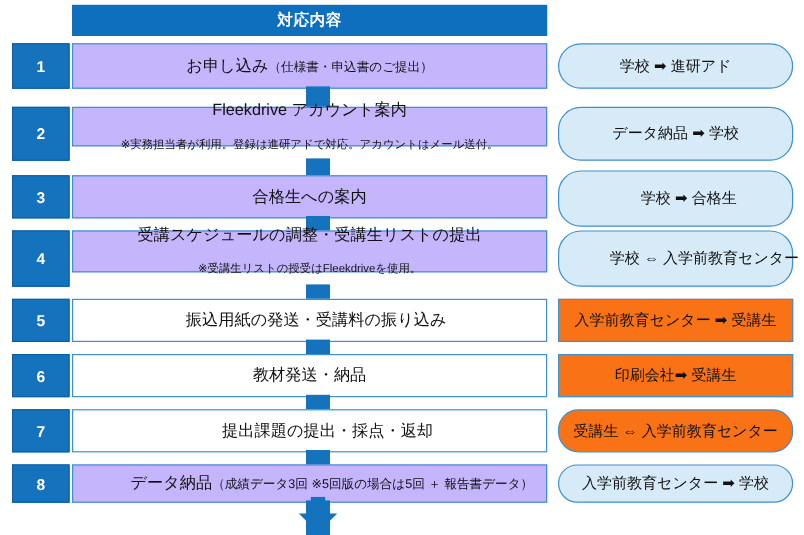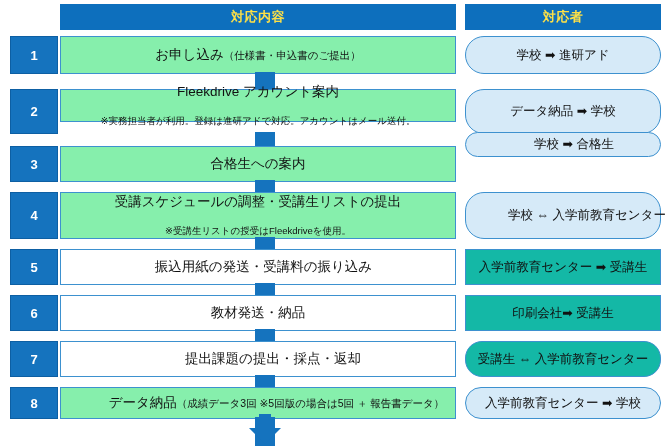--- a/index.html
+++ b/index.html
@@ -19,21 +19,21 @@
     width: 670px;
     height: 446px;
     background: #ffffff;
   }
 
   
   .hdr {
     position: absolute;
     height: 26px;
     background: #0d6fbd;
-    color: #fde047;
+    color: #ffffff;
     font-size: 13px;
     font-weight: bold;
     display: flex;
     align-items: center;
     justify-content: center;
     letter-spacing: 0.5px;
     box-sizing: border-box;
   }
   #hdr-content { left: 60px; top: 4px; width: 396px; }
   #hdr-actor   { left: 465px; top: 4px; width: 196px; }
@@ -61,21 +61,21 @@
     width: 396px;
     border: 1px solid #3d91cf;
     box-sizing: border-box;
     display: flex;
     flex-direction: column;
     align-items: center;
     justify-content: center;
     text-align: center;
     color: #111111;
   }
-  .cbox.fill  { background: #86efac; }
+  .cbox.fill  { background: #c4b5fd; }
   .cbox.plain { background: #ffffff; }
 
   .cmain {
     font-size: 13.5px;
     line-height: 1.15;
     white-space: nowrap;
   }
   .cmain .paren {
     font-size: 10.5px;
   }
@@ -95,21 +95,21 @@
     box-sizing: border-box;
     display: flex;
     align-items: center;
     justify-content: center;
     text-align: center;
     font-size: 12.5px;
     color: #111111;
     white-space: nowrap;
   }
   .abox.fill  { background: #d6eaf8; border-radius: 19px; }
-  .abox.plain { background: #14b8a6; }
+  .abox.plain { background: #f97316; }
 
   
   .conn {
     position: absolute;
     left: 255px;
     width: 20px;
     background: #1573be;
   }
 
   
@@ -120,21 +120,20 @@
     width: 36px;
     height: 30px;
   }
 </style>
 </head>
 <body>
 
 <div id="diagram">
 
   <div class="hdr" id="hdr-content">対応内容</div>
-  <div class="hdr" id="hdr-actor">対応者</div>
 
   <div id="rows-host">
       <div class="numchip" style="top: 36px; height: 38px;">
         <span>1</span>
       </div>
       <div class="cbox fill" style="top: 36px; height: 38px;">
         <div class="cmain"><span>お申し込み</span><span class="paren">（仕様書・申込書のご提出）</span></div>
       </div>
       <div class="abox fill" style="top: 36px; height: 38px;">
         <span>学校 ➡ 進研アド</span>
@@ -150,28 +149,28 @@
       <div class="abox fill" style="top: 89px; height: 45px;">
         <span>データ納品 ➡ 学校</span>
       </div>
       <div class="conn" style="top: 132px; height: 16px;"></div>
       <div class="numchip" style="top: 146px; height: 36px;">
         <span>3</span>
       </div>
       <div class="cbox fill" style="top: 146px; height: 36px;">
         <div class="cmain"><span>合格生への案内</span></div>
       </div>
-      <div class="abox fill" style="top: 132px; height: 25px; padding-left: 22px;">
+      <div class="abox fill" style="top: 142px; height: 47px; padding-left: 22px;">
         <span>学校 ➡ 合格生</span>
       </div>
       <div class="conn" style="top: 180px; height: 14px;"></div>
       <div class="numchip" style="top: 192px; height: 47px;">
         <span>4</span>
       </div>
-      <div class="cbox fill" style="top: 192px; height: 47px;">
+      <div class="cbox fill" style="top: 192px; height: 35px;">
         <div class="cmain"><span>受講スケジュールの調整・受講生リストの提出</span></div>
         <div class="csub">※受講生リストの授受はFleekdriveを使用。</div>
       </div>
       <div class="abox fill" style="top: 192px; height: 47px; padding-left: 48px;">
         <span>学校 ⇔ 入学前教育センター</span>
       </div>
       <div class="conn" style="top: 237px; height: 14px;"></div>
       <div class="numchip" style="top: 249px; height: 36px;">
         <span>5</span>
       </div>

